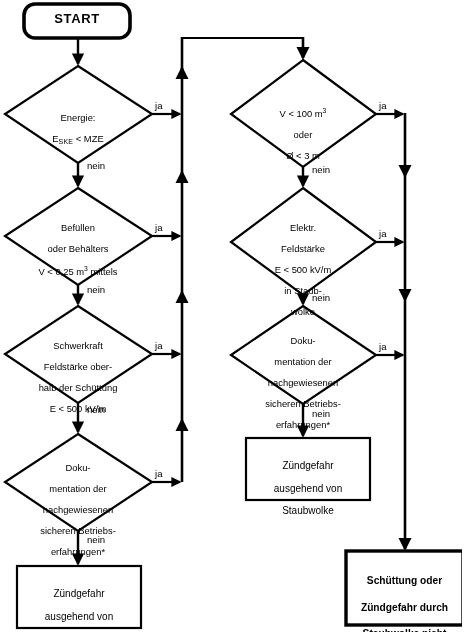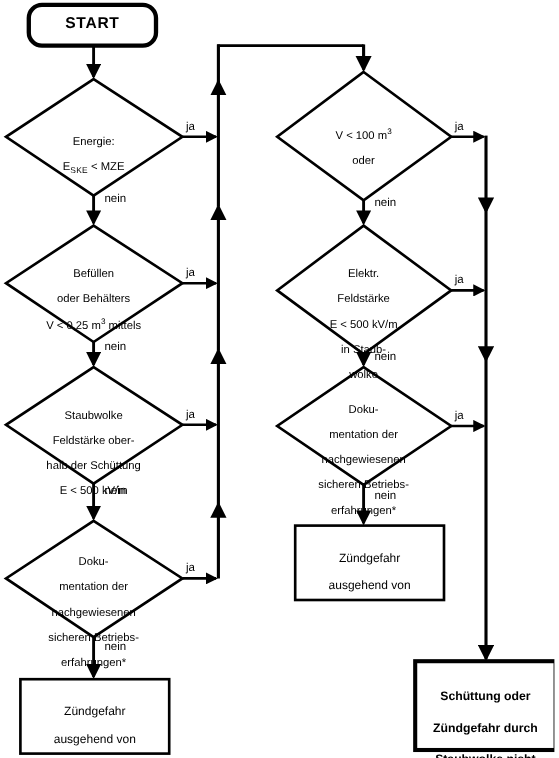--- a/index.html
+++ b/index.html
@@ -136,21 +136,21 @@
     <div><span>E</span><span class="sub">SKE</span><span> &lt; MZE</span></div>
   </div>
 
   <div class="node-text diamond-text" style="left:6px; top:212px; width:144px;">
     <div>Befüllen</div>
     <div>oder Behälters</div>
     <div><span>V &lt; 0,25 m</span><span class="sup">3</span><span> mittels</span></div>
   </div>
 
   <div class="node-text diamond-text" style="left:4px; top:330px; width:148px;">
-    <div>Staubwolke</div>
+    <div>Schwerkraft</div>
     <div>Feldstärke ober-</div>
     <div>halb der Schüttung</div>
     <div>E &lt; 500 kV/m</div>
   </div>
 
   <div class="node-text diamond-text" style="left:4px; top:452px; width:148px;">
     <div>Doku-</div>
     <div>mentation der</div>
     <div>nachgewiesenen</div>
     <div>sicheren Betriebs-</div>
@@ -160,20 +160,21 @@
   <div class="node-text box-text" style="left:17px; top:577px; width:124px;">
     <div>Zündgefahr</div>
     <div>ausgehend von</div>
     <div>Schüttung</div>
     
   </div>
 
   <div class="node-text diamond-text" style="left:239px; top:96px; width:128px;">
     <div><span>V &lt; 100 m</span><span class="sup">3</span></div>
     <div>oder</div>
+    <div>Ø &lt; 3 m</div>
   </div>
 
   <div class="node-text diamond-text" style="left:239px; top:212px; width:128px;">
     <div>Elektr.</div>
     <div>Feldstärke</div>
     <div>E &lt; 500 kV/m</div>
     <div>in Staub-</div>
     <div>wolke</div>
   </div>
 
@@ -181,20 +182,21 @@
     <div>Doku-</div>
     <div>mentation der</div>
     <div>nachgewiesenen</div>
     <div>sicheren Betriebs-</div>
     <div>erfahrungen*</div>
   </div>
 
   <div class="node-text box-text" style="left:246px; top:449px; width:124px;">
     <div>Zündgefahr</div>
     <div>ausgehend von</div>
+    <div>Staubwolke</div>
   </div>
 
   <div class="node-text final-text" style="left:347px; top:561px; width:115px;">
     <div>Schüttung oder</div>
     <div>Zündgefahr durch</div>
     <div>Staubwolke nicht</div>
     
   </div>
 
   <div class="edge-label" style="left:155px; top:100px;">ja</div>

